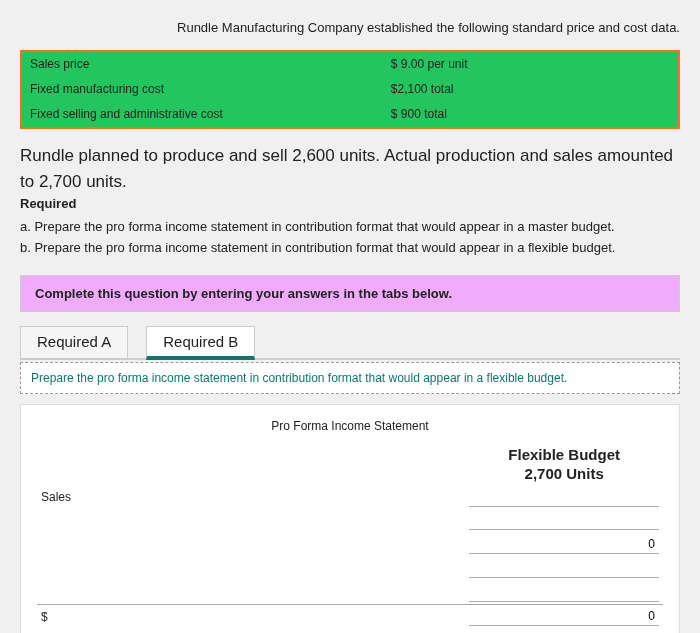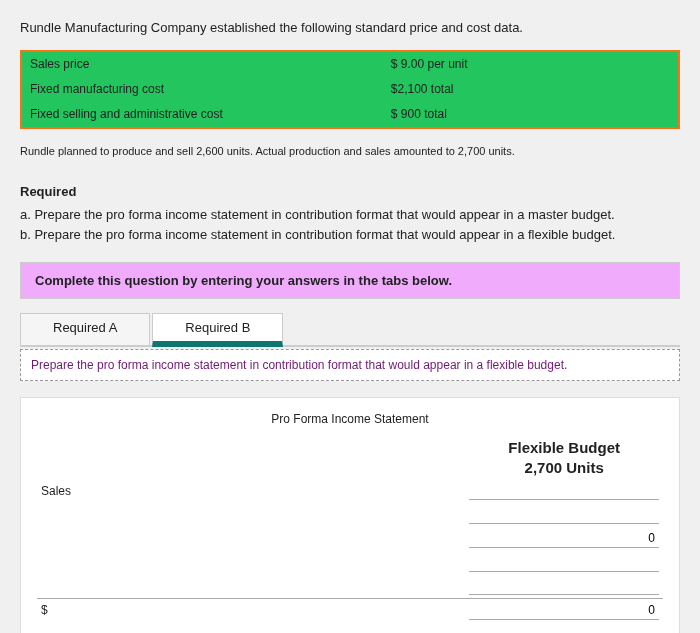--- a/index.html
+++ b/index.html
@@ -9,20 +9,21 @@
       background: #f0f0f0;
       width: 700px;
       min-height: 633px;
       padding: 18px 20px;
       color: #222;
     }
     .intro-text {
       font-size: 13px;
       margin-bottom: 12px;
       line-height: 1.5;
+      text-align: right;
     }
     .data-table {
       border: 2px solid #f97316;
       width: 100%;
       margin-bottom: 14px;
       background: #22c55e;
     }
     .data-table table {
       width: 100%;
       border-collapse: collapse;
@@ -32,22 +33,22 @@
       font-size: 12px;
       line-height: 1.6;
     }
     .data-table td:first-child {
       width: 55%;
     }
     .data-table td:last-child {
       width: 45%;
     }
     .planned-text {
-      font-size: 11px;
-      margin-bottom: 24px;
+      font-size: 17px;
+      margin-bottom: 2px;
       line-height: 1.5;
     }
     .required-label {
       font-weight: bold;
       font-size: 13px;
       margin-bottom: 6px;
     }
     .instructions {
       font-size: 13px;
       margin-bottom: 16px;
@@ -60,40 +61,40 @@
       margin-bottom: 14px;
       font-size: 13px;
       font-weight: bold;
     }
     .tabs-row {
       display: flex;
       border-bottom: 2px solid #ccc;
       margin-bottom: 0;
     }
     .tab {
-      padding: 6px 32px;
-      font-size: 13px;
+      padding: 6px 16px;
+      font-size: 15px;
       background: #f5f5f5;
       border: 1px solid #ccc;
       border-bottom: none;
       cursor: pointer;
-      margin-right: 2px;
+      margin-right: 18px;
     }
     .tab.active {
       background: #fff;
-      border-bottom: 6px solid #0f766e;
+      border-bottom: 4px solid #0f766e;
       margin-bottom: -2px;
       z-index: 1;
     }
     .dotted-instruction {
       border: 1.5px dashed #999;
       padding: 8px 10px;
       font-size: 12px;
-      color: #701a75;
-      margin-bottom: 16px;
+      color: #0f766e;
+      margin-bottom: 10px;
       background: #fff;
       margin-top: 2px;
     }
     .form-area {
       background: #fff;
       border: 1px solid #ddd;
       padding: 14px 16px 16px 16px;
       margin-bottom: 14px;
     }
     .company-title {

